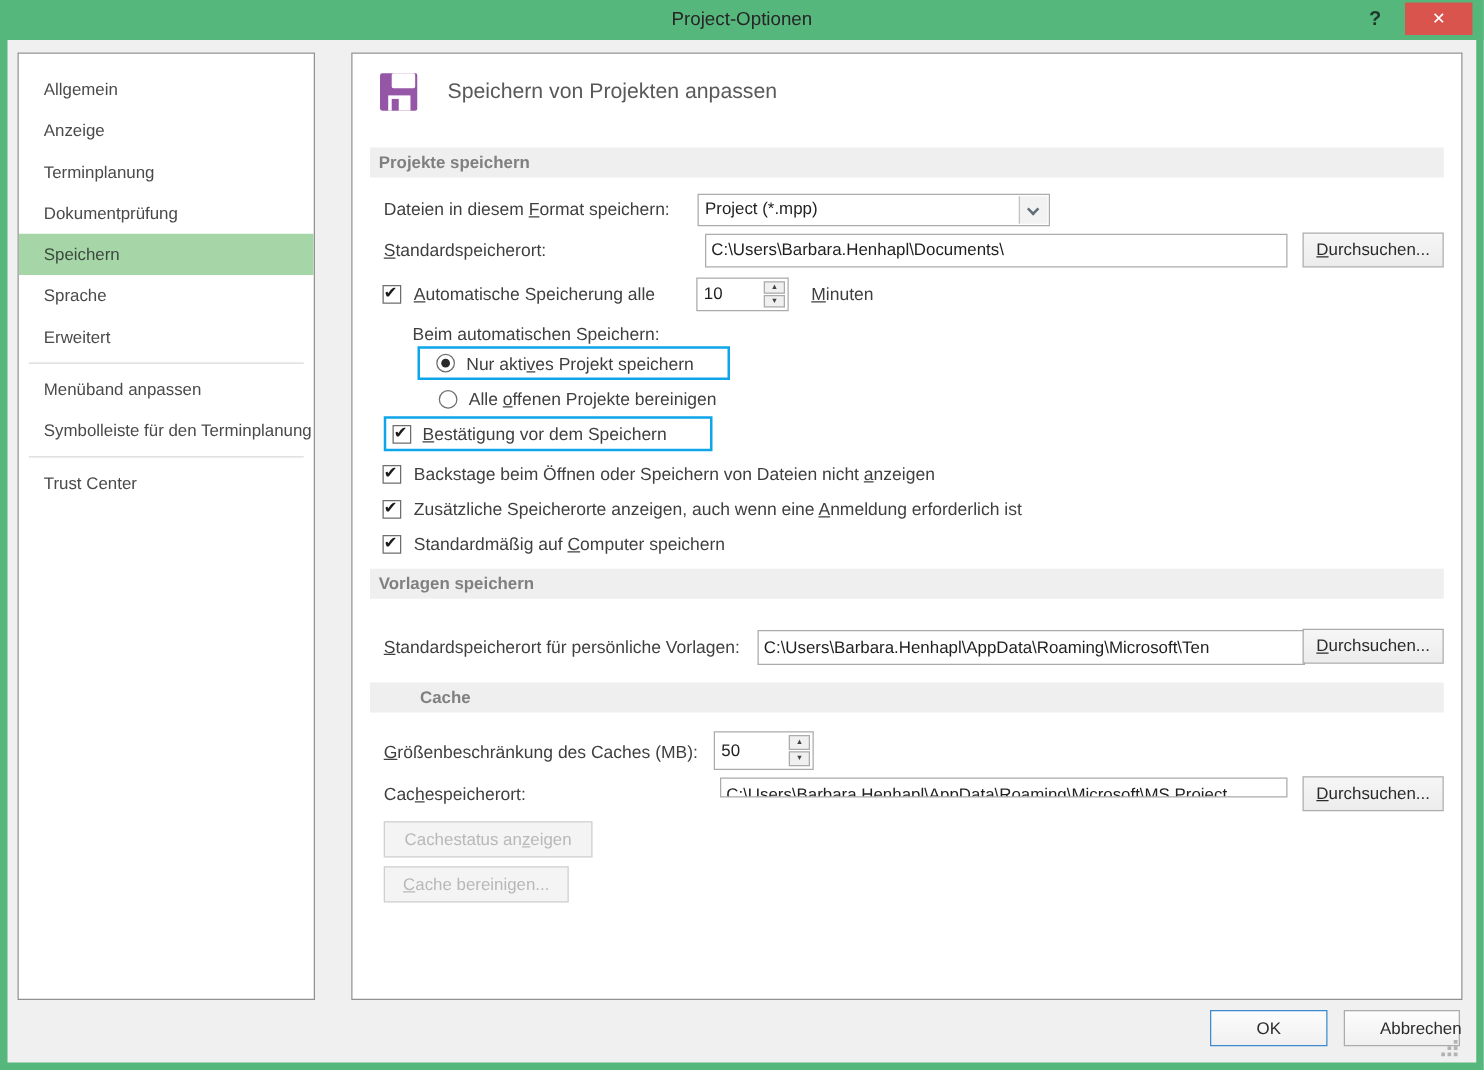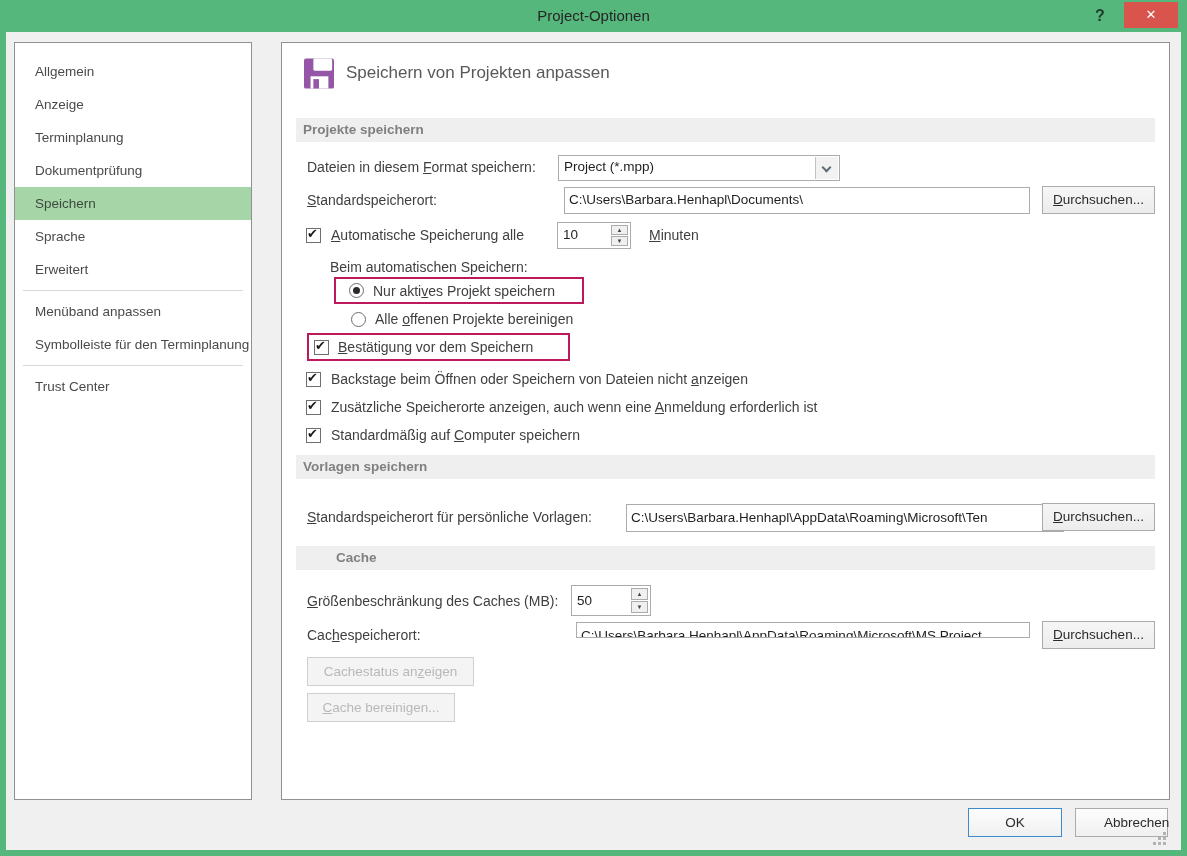--- a/index.html
+++ b/index.html
@@ -24,21 +24,21 @@
   .main    { left:275px; top:10px; width:889px; height:758px; overflow:hidden; }
 
   
   .side-item { height:33px; line-height:33px; padding-left:20px; font-size:13.5px; color:#4a4a4a;
                white-space:nowrap; cursor:default; }
   .side-item.selected { background:#a6d5a8; color:#3b4a3d; }
   .side-divider { height:1px; background:#d9d9d9; margin:4px 8px; }
 
   
   .content { position:relative; width:100%; height:100%; }
-  .page-header { position:absolute; left:22px; top:13px; height:34px; display:flex; align-items:center; gap:12px; }
+  .page-header { position:absolute; left:22px; top:13px; height:34px; display:flex; align-items:center; gap:24px; }
   .page-title { font-size:17px; color:#595959; }
 
   .section-bar { position:absolute; left:14px; right:14px; height:24px; background:#efefef;
                  line-height:24px; padding-left:7px; font-weight:bold; font-size:13.5px; color:#808080; }
 
   .row { position:absolute; left:0; right:0; }
   .flabel { position:absolute; font-size:14px; color:#3f3f3f; white-space:nowrap; }
   .ak { text-decoration:underline; }
 
   .textfield { position:absolute; background:#fff; border:1px solid #ababab; overflow:hidden;
@@ -63,21 +63,21 @@
   .spin-btn { flex:1; background:#f0f0f0; border:1px solid #ababab; font-size:6px; color:#444;
               display:flex; align-items:center; justify-content:center; line-height:1; }
 
   
   .cbrow { position:absolute; display:flex; align-items:center; gap:10px; }
   .checkbox { width:15px; height:15px; background:#fff; border:1px solid #6e6e6e; position:relative; flex:0 0 auto; }
   .checkbox .mark { position:absolute; left:0px; top:-3px; font-size:13px; color:#1c1c1c; }
   .radio { width:15px; height:15px; border:1px solid #6e6e6e; border-radius:50%; background:#fff; position:relative; flex:0 0 auto; }
   .radio .dot { position:absolute; left:3px; top:3px; width:7px; height:7px; border-radius:50%; background:#2b2b2b; }
 
-  .redbox { position:absolute; border:2px solid #be185d; display:flex; align-items:center;text-align:center; }
+  .redbox { position:absolute; border:2px solid #0ea5e9; display:flex; align-items:center;text-align:center; }
 
   
   .footer-btn { position:absolute; height:29px; background:linear-gradient(#fdfdfd,#f0f0f0);
                 text-align:center; line-height:27px; font-size:13.5px; color:#2b2b2b; }
   .ok { left:962px; top:776px; width:94px; border:1px solid #3d8bcd; }
   .cancel { left:1069px; top:776px; width:93px; border:1px solid #ababab;padding-left:28px; }
 
   .grip { position:absolute; right:14px; bottom:4px; width:14px; height:14px; }
   .grip i { position:absolute; width:3px; height:3px; background:#b3b3b3; }
 </style>
@@ -196,21 +196,21 @@
           <span class="checkbox">
               <span class="mark">✔</span>
             </span>
           <span><span>Standardmäßig auf </span><span class="ak">C</span><span>omputer speichern</span></span>
         </div>
 
         <div class="section-bar" style="top:412px;">Vorlagen speichern</div>
 
         <div class="row" style="top:460px; height:28px;">
           <span class="flabel" style="left:25px; top:6px;"><span class="ak">S</span><span>tandardspeicherort für persönliche Vorlagen:</span></span>
-          <div class="textfield" style="left:344px; top:1px; width:438px; height:28px; padding-top:5px;">C:\Users\Barbara.Henhapl\AppData\Roaming\Microsoft\Ten</div>
+          <div class="textfield" style="left:324px; top:1px; width:438px; height:28px; padding-top:5px;">C:\Users\Barbara.Henhapl\AppData\Roaming\Microsoft\Ten</div>
           <div class="btn" style="left:760px; top:0; width:113px; height:28px; line-height:26px;"><span class="ak">D</span><span>urchsuchen...</span></div>
         </div>
 
         <div class="section-bar" style="top:503px;padding-left:40px;">Cache</div>
 
         <div class="row" style="top:542px; height:31px;">
           <span class="flabel" style="left:25px; top:8px;"><span class="ak">G</span><span>rößenbeschränkung des Caches (MB):</span></span>
           <div class="spinner" style="left:289px; top:0; width:80px; height:31px;">
             <span class="spin-text" style="top:7px;">50</span>
             <span class="spin-col">

